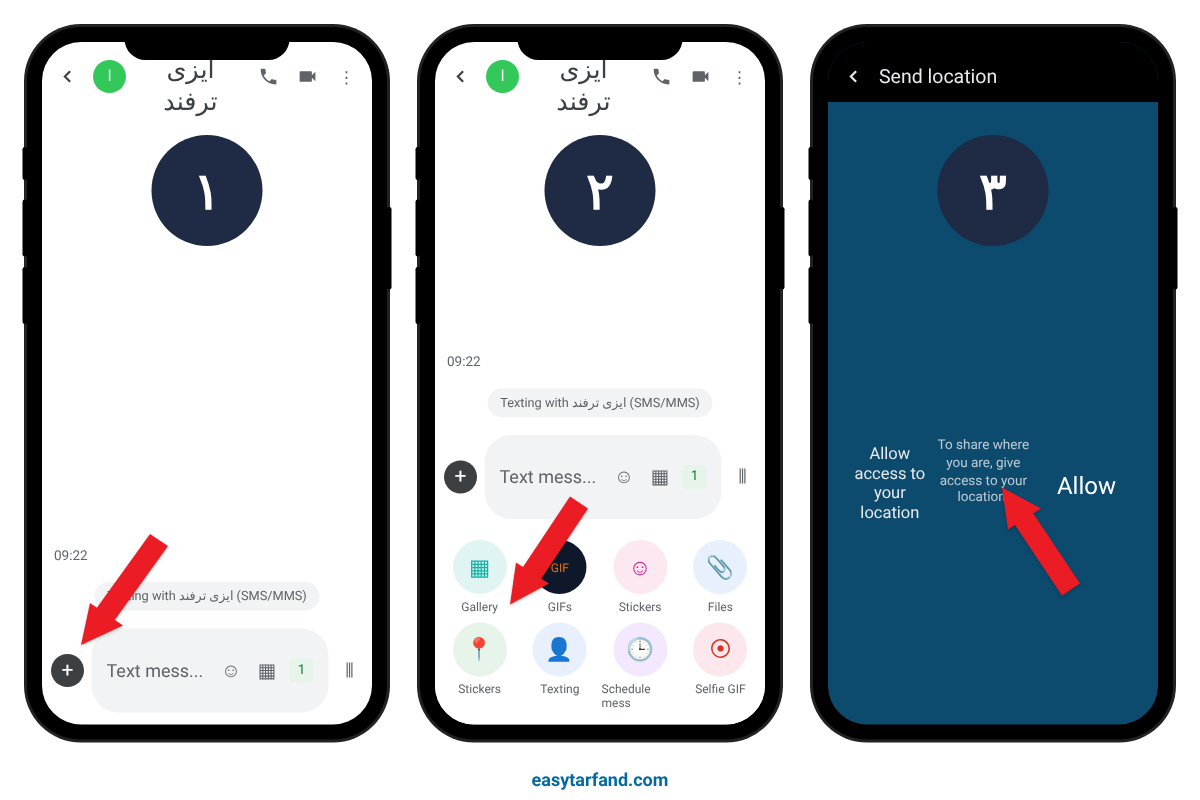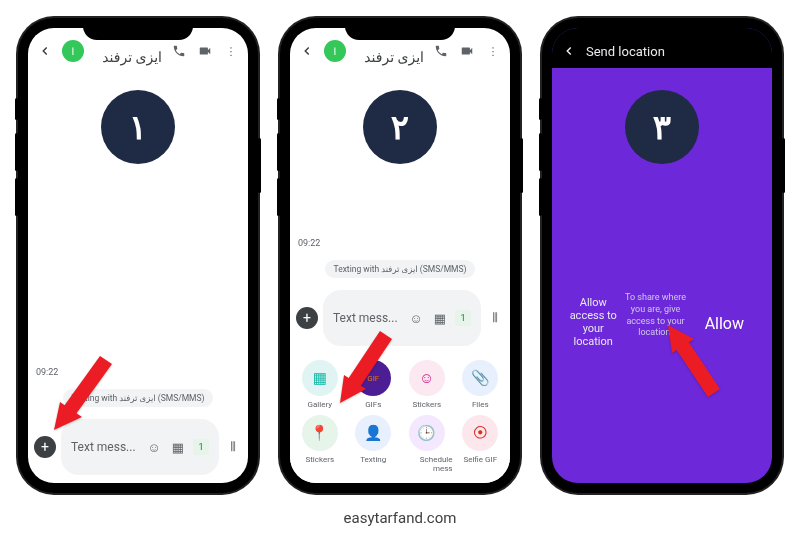--- a/index.html
+++ b/index.html
@@ -1,32 +1,32 @@
 <!DOCTYPE html>
 <html><head>
 <meta charset="utf-8">
 <style>
   * { box-sizing: border-box; margin: 0; padding: 0; font-family: -apple-system, Roboto, Arial, sans-serif; }
   body { background: #fff; width: 800px; height: 533px; position: relative; }
   .phones { display: flex; justify-content: space-around; gap: 10px; padding: 18px 12px 0; }
   .phone { width: 240px; height: 475px; background: #000; border-radius: 36px; position: relative; padding: 10px; box-shadow: 0 0 0 2px #222; }
   .notch { position: absolute; top: 0; left: 50%; transform: translateX(-50%); width: 110px; height: 22px; background: #000; border-radius: 0 0 14px 14px; z-index: 5; }
   .screen { width: 100%; height: 100%; background: #fff; border-radius: 26px; overflow: hidden; position: relative; display: flex; flex-direction: column; }
-  .screen.dark { background: #6d28d9; }
+  .screen.dark { background: #0c4a6e; }
   .btn-side { position: absolute; background: #000; border-radius: 2px; }
   .btn-left1 { left: -3px; top: 80px; width: 3px; height: 22px; }
   .btn-left2 { left: -3px; top: 115px; width: 3px; height: 38px; }
   .btn-left3 { left: -3px; top: 160px; width: 3px; height: 38px; }
   .btn-right { right: -3px; top: 120px; width: 3px; height: 55px; }
 
   .topbar { height: 40px; display: flex; align-items: center; padding: 6px 8px 0; gap: 8px; font-size: 11px; color: #3c4043; }
   .topbar.dark { color: #e8eaed; }
   .back { width: 18px; height: 18px; display:flex;align-items:center;justify-content:center; }
   .avatar { width: 22px; height: 22px; border-radius: 50%; background: #34c759; color: #fff; display: flex; align-items: center; justify-content: center; font-size: 10px; }
-  .contact-name { flex: 1; font-size: 14px; text-align: right; direction: rtl; margin-top: 12px; }
+  .contact-name { flex: 1; font-size: 17px; text-align: center; direction: rtl; margin-top: 12px; }
   .ico { width: 18px; height: 18px; display:flex;align-items:center;justify-content:center; color:#5f6368; }
   .title-dark { flex:1; font-size: 13px; color: #e8eaed; }
 
   .step-badge { width: 74px; height: 74px; border-radius: 50%; background: #1f2a44; color: #fff; display: flex; align-items: center; justify-content: center; font-size: 34px; font-weight: 700; margin: 22px auto 0; font-family: Tahoma, Arial; }
 
   .chat-body { flex: 1; display: flex; flex-direction: column; justify-content: flex-end; padding: 0 8px; }
   .timestamp { text-align: left; font-size: 9px; color: #5f6368; margin: 6px 0; }
   .chip { background: #f1f3f4; border-radius: 10px; font-size: 8.5px; color: #5f6368; padding: 4px 8px; text-align: center; margin: 6px auto; display: inline-block; }
   .chip-wrap { text-align: center; text-decoration: underline; }
 
@@ -34,32 +34,32 @@
   .plus { width: 22px; height: 22px; border-radius: 50%; background: #3c4043; color: #fff; display:flex;align-items:center;justify-content:center;font-size:14px; }
   .textfield { flex: 1; background: #f1f3f4; border-radius: 18px; padding: 20px 10px; font-size: 12px; color: #5f6368; display:flex;align-items:center;gap:6px; min-width:0; }
   .textfield span { white-space:nowrap; overflow:hidden; text-overflow:ellipsis; flex:1; }
   .rico { width:18px; flex-shrink:0; display:flex;align-items:center;justify-content:center;color:#5f6368;font-size:13px; }
   .sim { width: 16px; height: 16px; border-radius: 3px; background:#e6f4ea; color:#188038; font-size:9px; display:flex;align-items:center;justify-content:center; }
 
   .attach-grid { background: #fff; padding: 6px 4px 10px; }
   .grid { display: grid; grid-template-columns: repeat(4,1fr); gap: 6px 2px; }
   .attach-item { display:flex;flex-direction:column;align-items:center;gap:4px; }
   .attach-circle { width: 36px; height: 36px; border-radius: 50%; display:flex;align-items:center;justify-content:center; font-size:15px; }
-  .attach-label { font-size: 8px; color:#5f6368; text-align:right; }
-  .c-teal{background:#e0f5f3;color:#12b5a5;} .c-orange{background:#4c1d95;color:#e8710a;} .c-pink{background:#fce8f1;color:#d01884;} .c-blue{background:#e8f0fe;color:#1a73e8;} .c-green{background:#e6f4ea;color:#188038;} .c-lblue{background:#e8f0fe;color:#1a73e8;} .c-purple{background:#f3e8fd;color:#8430ce;} .c-rose{background:#fce8ec;color:#d93025;}
+  .attach-label { font-size: 8px; color:#5f6368; text-align:left; }
+  .c-teal{background:#e0f5f3;color:#12b5a5;} .c-orange{background:#0f172a;color:#e8710a;} .c-pink{background:#fce8f1;color:#d01884;} .c-blue{background:#e8f0fe;color:#1a73e8;} .c-green{background:#e6f4ea;color:#188038;} .c-lblue{background:#e8f0fe;color:#1a73e8;} .c-purple{background:#f3e8fd;color:#8430ce;} .c-rose{background:#fce8ec;color:#d93025;}
 
   .loc-body { flex:1; display:flex; flex-direction:row; align-items:center; justify-content:center; text-align:center; padding: 0 16px; color:#e8eaed; }
   .loc-title { font-size: 11px; margin-bottom: 4px; }
   .loc-sub { font-size: 9px; opacity: .8; line-height:1.3; margin-bottom: 16px; }
   .allow-btn { display:inline-block; padding: 4px 12px; font-size: 16px; color:#fff; }
 
   .arrow { position:absolute; z-index:10; }
   .arrow svg { filter: drop-shadow(0 1px 1px rgba(0,0,0,.2)); }
 
-  .attribution { text-align:center; font-size: 15px; font-weight:400; color:#404040; position:absolute; bottom:6px; left:0; right:0; }
+  .attribution { text-align:center; font-size: 12px; font-weight:700; color:#0369a1; position:absolute; bottom:6px; left:0; right:0; }
 </style>
 </head>
 <body>
 
 <div class="phones">
 
   <div class="phone">
     <div class="btn-side btn-left1"></div>
       <div class="btn-side btn-left2"></div>
       <div class="btn-side btn-left3"></div>

